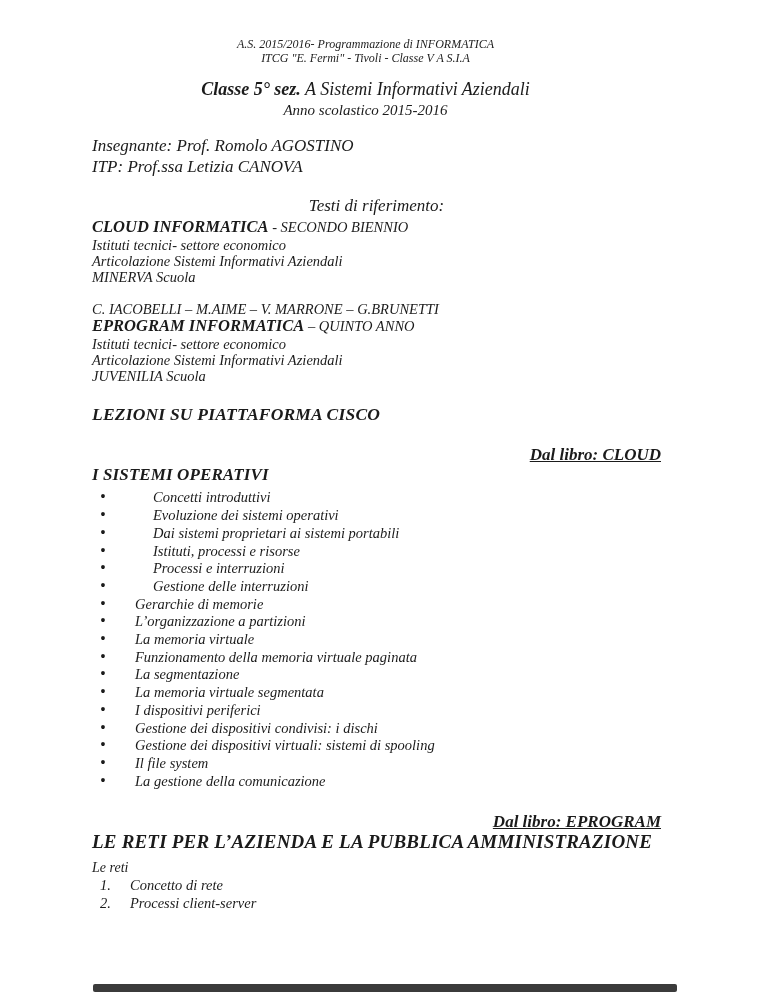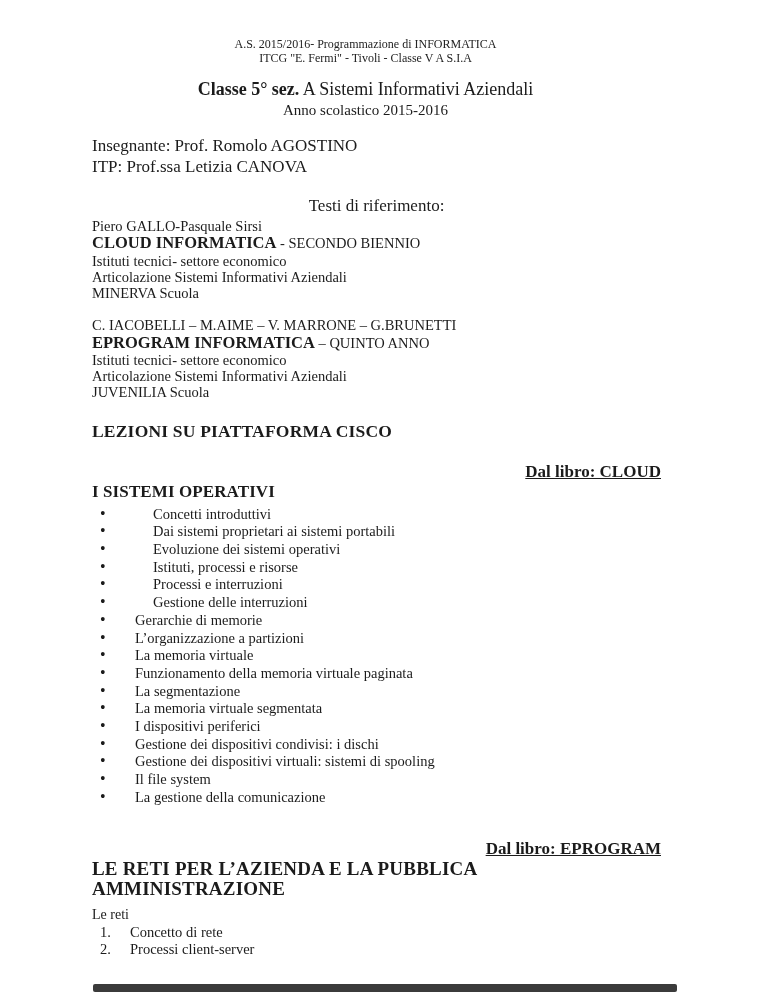--- a/index.html
+++ b/index.html
@@ -7,21 +7,21 @@
     --page_bg:#ffffff;
     --bottom_bar:#3b3b3b;
   }
   html,body{margin:0;padding:0;}
   body{
     width:768px;height:994px;overflow:hidden;
     background:var(--page_bg);
     font-family:"Liberation Serif","DejaVu Serif",serif;
     color:var(--text);
   }
-  .page{position:relative;width:731px;height:994px;}
+  .page{position:relative;width:731px;height:994px;font-style:italic;}
 
   .doc-header{padding-top:38px;text-align:center;font-size:12px;line-height:13.5px;color:#222;}
 
   .title-block{text-align:center;margin-top:13px;}
   .doc-title{margin:0;font-size:22px;line-height:23px;font-weight:bold;letter-spacing:.4px;}
   .doc-subtitle{font-size:18px;line-height:21px;margin-top:14px;}
   .doc-subtitle .b{font-weight:bold;}
   .doc-year{font-size:15px;line-height:17px;margin-top:2px;}
 
   .content{margin-left:92px;margin-right:70px;}
@@ -73,21 +73,20 @@
   <div class="content">
 
     <div class="teacher-block">
       <div>Insegnante: Prof. Romolo AGOSTINO</div>
       <div>ITP: Prof.ssa Letizia CANOVA</div>
     </div>
 
     <div class="texts-heading">Testi di riferimento:</div>
 
     <div class="book">
-      <div>Piero GALLO-Pasquale Sirsi</div>
       <div class="book-title-line"><span class="bt">CLOUD INFORMATICA</span><span> - SECONDO BIENNIO</span></div>
       <div>Istituti tecnici- settore economico</div>
       <div>Articolazione Sistemi Informativi Aziendali</div>
       <div>MINERVA Scuola</div>
     </div>
 
     <div class="book">
       <div>C. IACOBELLI – M.AIME – V. MARRONE – G.BRUNETTI</div>
       <div class="book-title-line"><span class="bt">EPROGRAM INFORMATICA</span><span> – QUINTO ANNO</span></div>
       <div>Istituti tecnici- settore economico</div>
@@ -97,39 +96,39 @@
 
     <div class="cisco-heading">LEZIONI SU PIATTAFORMA CISCO</div>
 
     <div class="section-head">
       <div class="source-heading">Dal libro: CLOUD</div>
       <div class="chapter-heading">I SISTEMI OPERATIVI</div>
     </div>
 
     <ul class="bullets">
         <li class="wide">Concetti introduttivi</li>
+        <li class="wide">Evoluzione dei sistemi operativi</li>
         <li class="wide">Dai sistemi proprietari ai sistemi portabili</li>
-        <li class="wide">Evoluzione dei sistemi operativi</li>
         <li class="wide">Istituti, processi e risorse</li>
         <li class="wide">Processi e interruzioni</li>
         <li class="wide">Gestione delle interruzioni</li>
         <li>Gerarchie di memorie</li>
         <li>L’organizzazione a partizioni</li>
         <li>La memoria virtuale</li>
         <li>Funzionamento della memoria virtuale paginata</li>
         <li>La segmentazione</li>
         <li>La memoria virtuale segmentata</li>
         <li>I dispositivi periferici</li>
         <li>Gestione dei dispositivi condivisi: i dischi</li>
         <li>Gestione dei dispositivi virtuali: sistemi di spooling</li>
         <li>Il file system</li>
         <li>La gestione della comunicazione</li>
       </ul>
 
-    <div class="section-head" style="margin-top:32px;">
+    <div class="section-head" style="margin-top:22px;">
       <div class="source-heading">Dal libro: EPROGRAM</div>
       <div class="chapter-heading wide-chap">LE RETI PER L’AZIENDA E LA PUBBLICA AMMINISTRAZIONE</div>
     </div>
 
     <div class="intro-line">Le reti</div>
 
     <ol class="numbered">
         <li>Concetto di rete</li>
         <li>Processi client-server</li>
       </ol>

